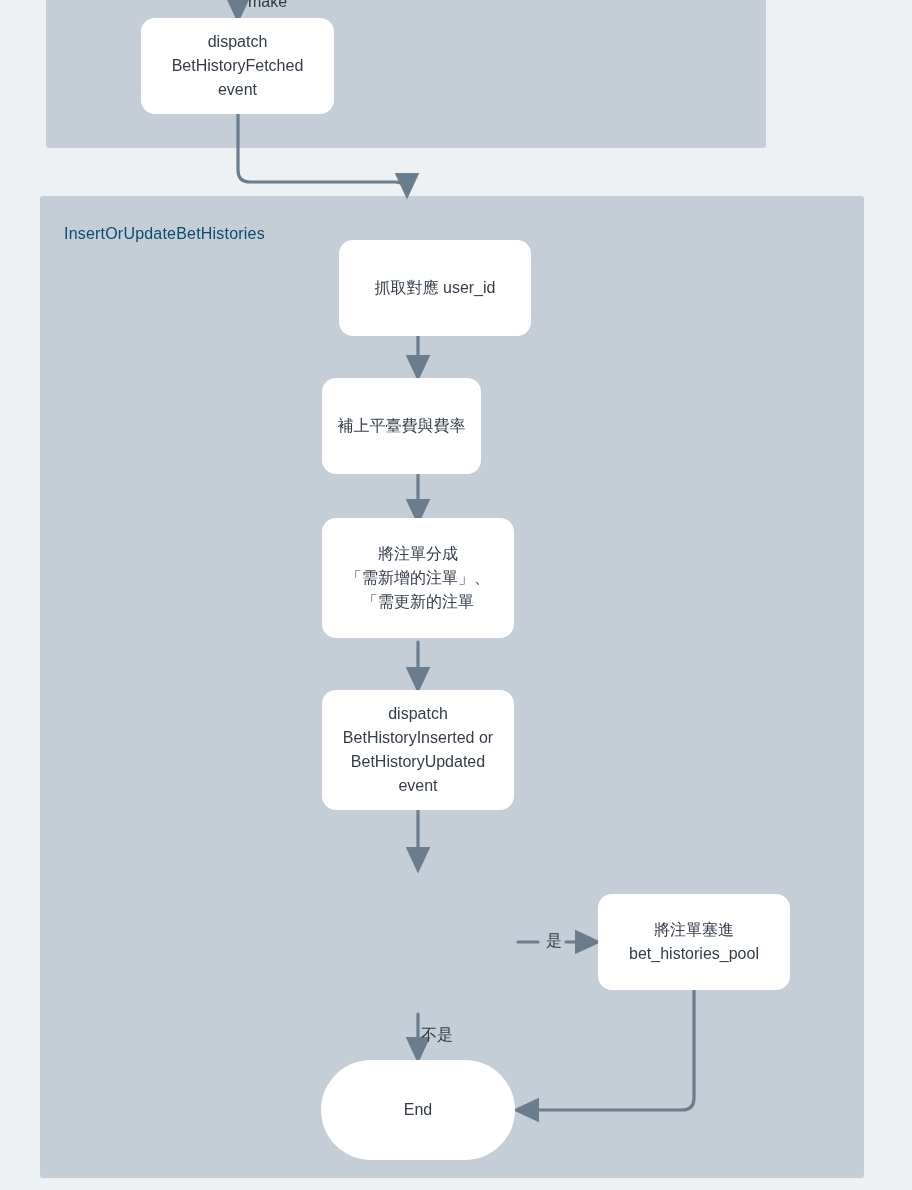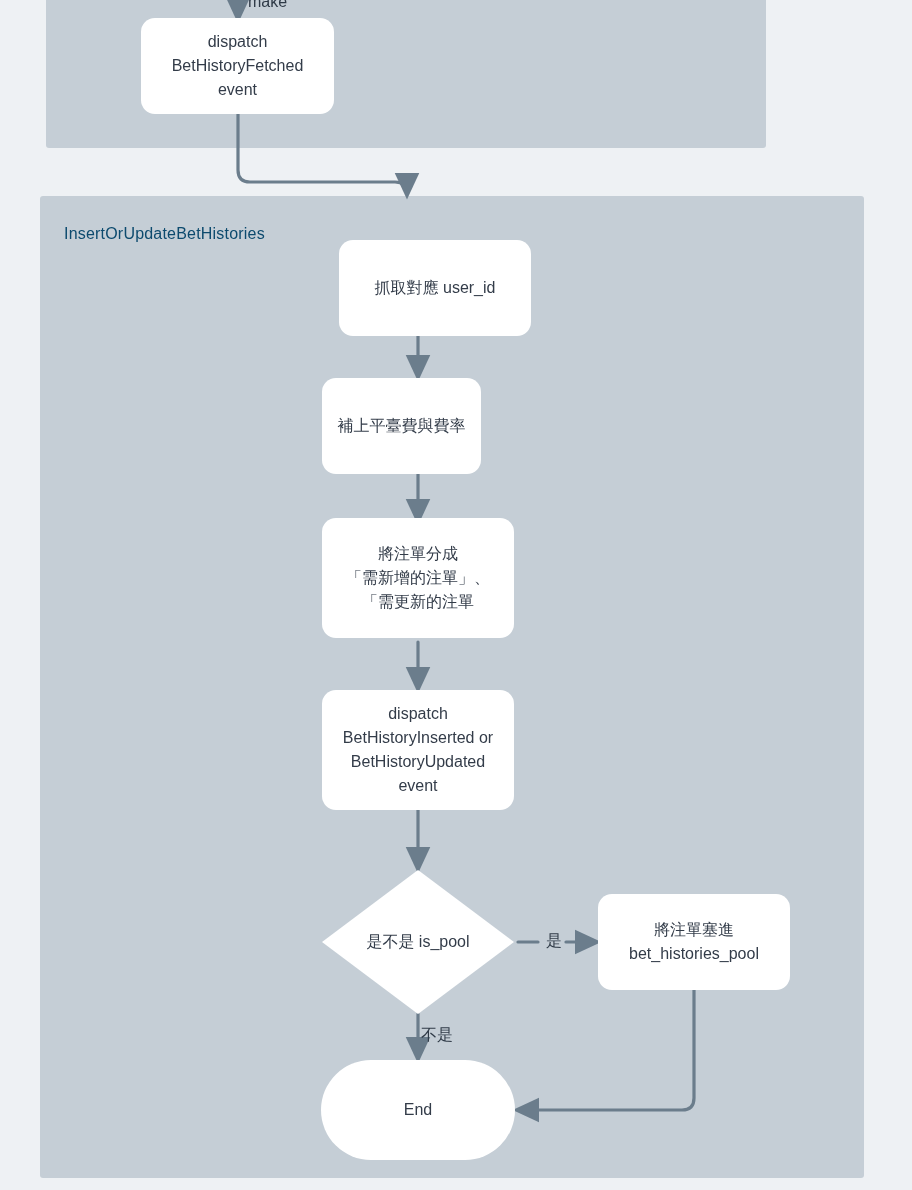--- a/index.html
+++ b/index.html
@@ -161,24 +161,20 @@
 「需更新的注單</span>
   </div>
 
   <div class="node" style="left:322px; top:690px; width:192px; height:120px;">
     <span class="lines">dispatch
 BetHistoryInserted or
 BetHistoryUpdated
 event</span>
   </div>
 
-  <div class="diamond-wrap" style="left:322px; top:870px; width:192px; height:144px;">
-    <div class="diamond-shape" style="clip-path: polygon(50% 0%, 100% 50%, 50% 100%, 0% 50%);"></div>
-    <div class="diamond-text">是不是 is_pool</div>
-  </div>
 
   <div class="node stadium" style="left:321px; top:1060px; width:194px; height:100px;">
     <span class="lines">End</span>
   </div>
 
   <div class="node" style="left:598px; top:894px; width:192px; height:96px;">
     <span class="lines">將注單塞進
 bet_histories_pool</span>
   </div>
 

